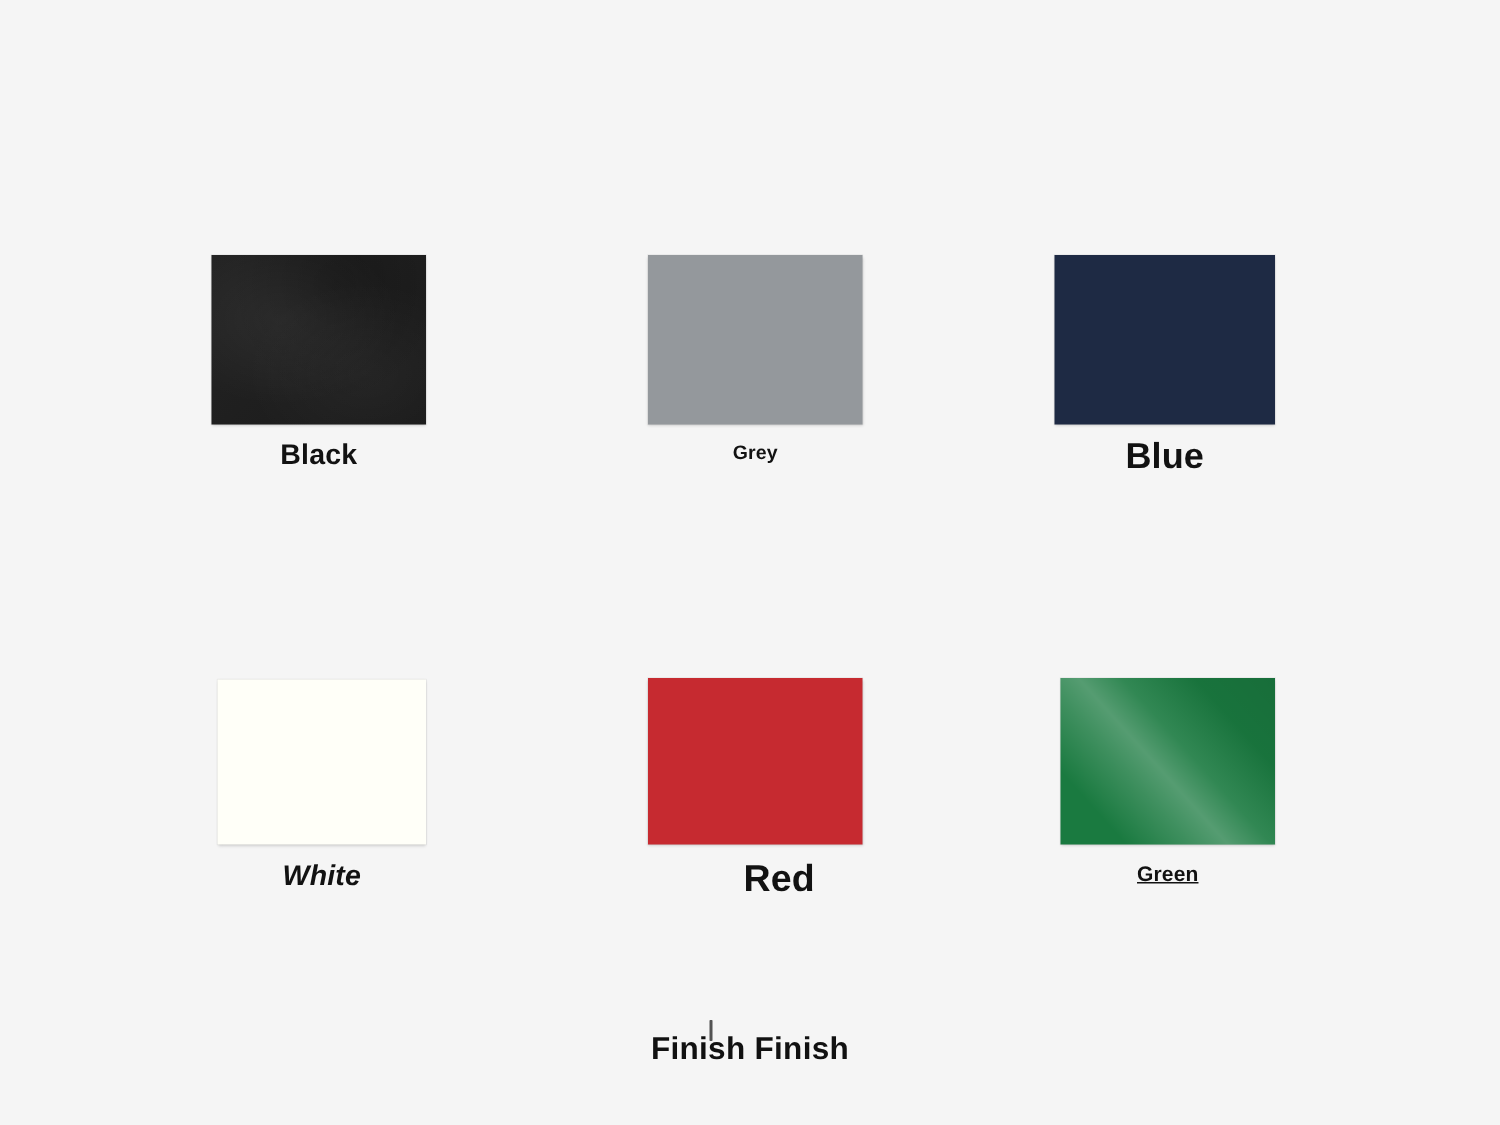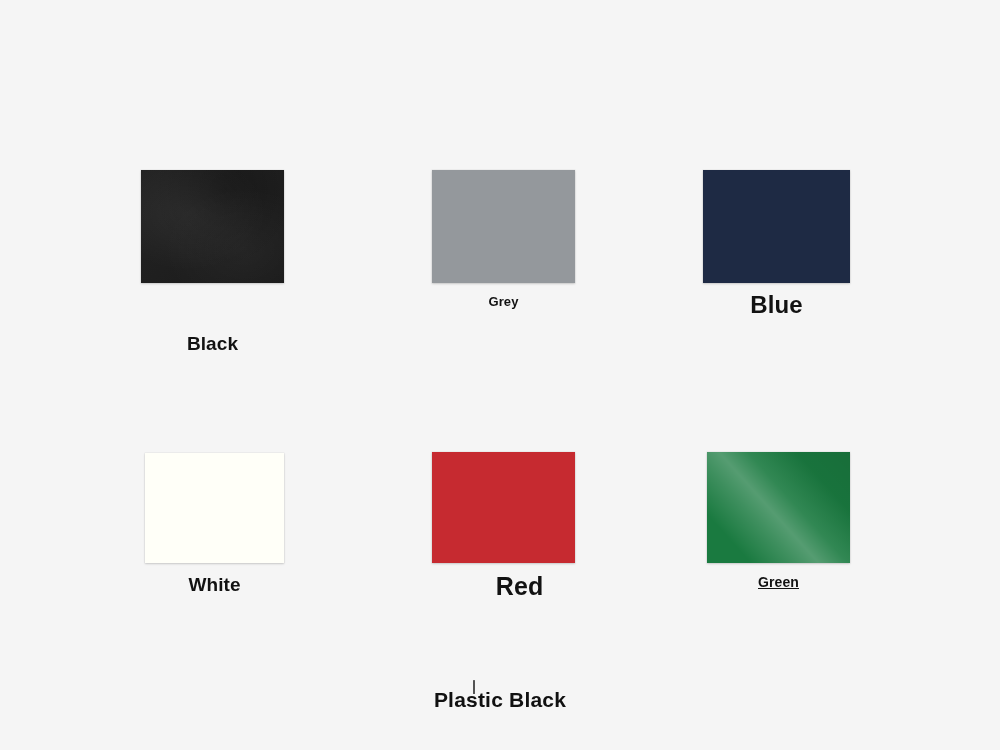--- a/index.html
+++ b/index.html
@@ -71,21 +71,21 @@
 </head>
 <body style="background: rgb(245, 245, 245);">
 
 <div id="board">
     <div class="swatch-cell" style="left: 141px; top: 170px; width: 143px; height: 173px;">
       <div class="chip" style="width: 143px; height: 113px; background: rgb(28, 28, 28);">
         <div class="sheen" style="background: radial-gradient(at 32% 38%, rgba(255, 255, 255, 0.055), rgba(255, 255, 255, 0) 58%), radial-gradient(at 72% 70%, rgba(255, 255, 255, 0.04), rgba(255, 255, 255, 0) 55%), radial-gradient(at 58% 18%, rgba(0, 0, 0, 0.22), rgba(0, 0, 0, 0) 60%), linear-gradient(135deg, rgba(255, 255, 255, 0.03), rgba(0, 0, 0, 0.06));"></div>
       </div>
     </div>
     <div style="position: absolute; left: 141px; top: 0px; width: 143px; height: 0px;">
-      <div class="caption" style="top: 293px; left: 0px; width: 100%; font-size: 19px; position: absolute; margin-top: 40px;">Black</div>
+      <div class="caption" style="top: 293px; left: 0px; width: 100%; font-size: 19px; position: absolute;">Black</div>
     </div>
     <div class="swatch-cell" style="left: 432px; top: 170px; width: 143px; height: 173px;">
       <div class="chip" style="width: 143px; height: 113px; background: rgb(148, 152, 156);">
         <div class="sheen" style="background: none;"></div>
       </div>
     </div>
     <div style="position: absolute; left: 432px; top: 0px; width: 143px; height: 0px;">
       <div class="caption" style="top: 294px; left: 0px; width: 100%; font-size: 13px; position: absolute;">Grey</div>
     </div>
     <div class="swatch-cell" style="left: 703px; top: 170px; width: 147px; height: 173px;">
@@ -95,36 +95,36 @@
     </div>
     <div style="position: absolute; left: 703px; top: 0px; width: 147px; height: 0px;">
       <div class="caption" style="top: 291px; left: 0px; width: 100%; font-size: 24px; position: absolute;">Blue</div>
     </div>
     <div class="swatch-cell" style="left: 145px; top: 453px; width: 139px; height: 170px;">
       <div class="chip" style="width: 139px; height: 110px; background: rgb(255, 255, 248);">
         <div class="sheen" style="background: none;"></div>
       </div>
     </div>
     <div style="position: absolute; left: 145px; top: 0px; width: 139px; height: 0px;">
-      <div class="caption" style="top: 574px; left: 0px; width: 100%; font-size: 19px; position: absolute;">White</div>
+      <div class="caption" style="top: 574px; left: 0px; width: 100%; font-size: 19px; position: absolute; font-style: italic;">White</div>
     </div>
     <div class="swatch-cell" style="left: 432px; top: 452px; width: 143px; height: 171px;">
       <div class="chip" style="width: 143px; height: 111px; background: rgb(198, 42, 48);">
         <div class="sheen" style="background: none;"></div>
       </div>
     </div>
     <div style="position: absolute; left: 432px; top: 0px; width: 143px; height: 0px;">
       <div class="caption" style="top: 572px; left: 16px; width: 100%; font-size: 25px; position: absolute;">Red</div>
     </div>
     <div class="swatch-cell" style="left: 707px; top: 452px; width: 143px; height: 171px;">
       <div class="chip" style="width: 143px; height: 111px; background: rgb(26, 122, 64);">
         <div class="sheen" style="background: linear-gradient(48deg, rgba(255, 255, 255, 0) 18%, rgba(255, 255, 255, 0.16) 36%, rgba(255, 255, 255, 0.26) 46%, rgba(255, 255, 255, 0.1) 58%, rgba(0, 0, 0, 0.06) 78%, rgba(0, 0, 0, 0.1) 100%);"></div>
       </div>
     </div>
     <div style="position: absolute; left: 707px; top: 0px; width: 143px; height: 0px;">
       <div class="caption" style="top: 574px; left: 0px; width: 100%; font-size: 14px; position: absolute; text-decoration: underline;">Green</div>
     </div>
   </div>
 
 <div id="footer-wrap">
-  <div class="footer-caption" id="footer-caption" style="top:688px;">Plastic Black</div>
+  <div class="footer-caption" id="footer-caption" style="top:688px;">Finish Finish</div>
   <div id="cursor-artifact" style="left: 473px; top: 680px;"></div>
 </div>
 
 </body></html>

